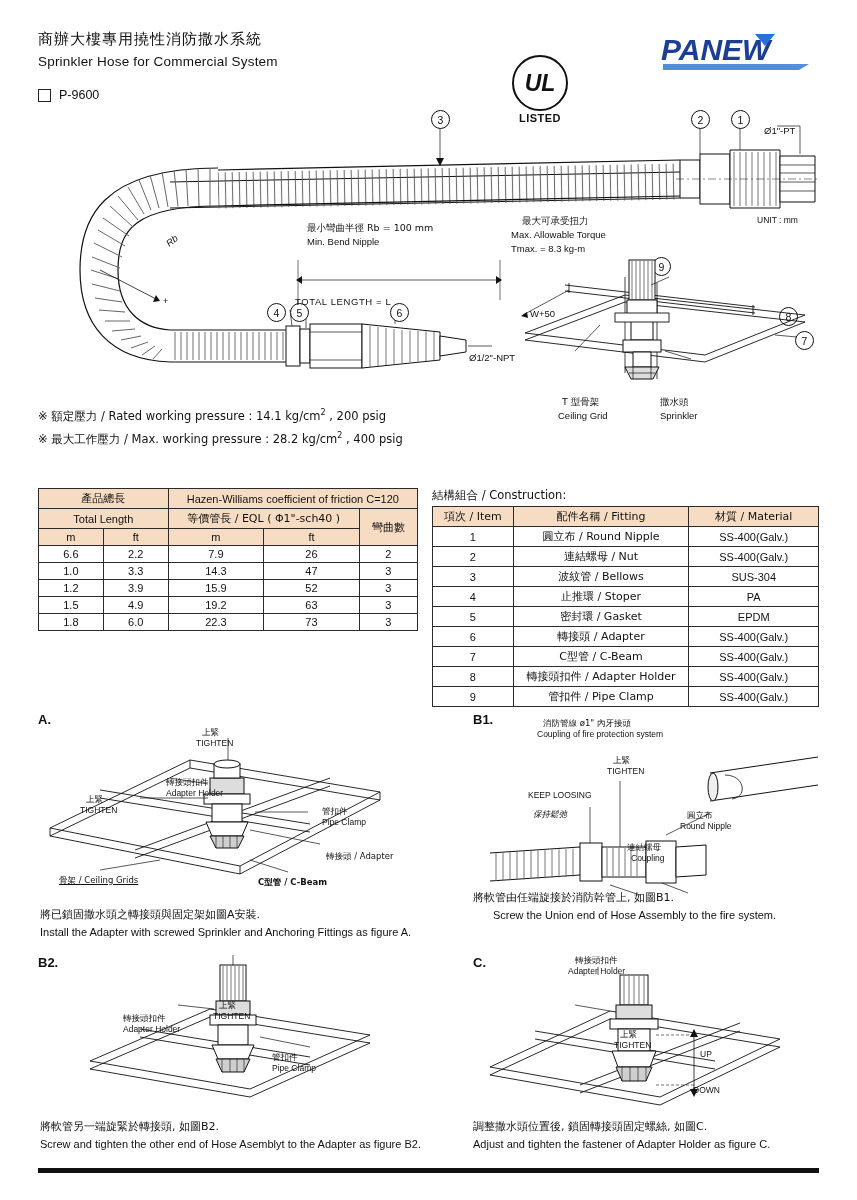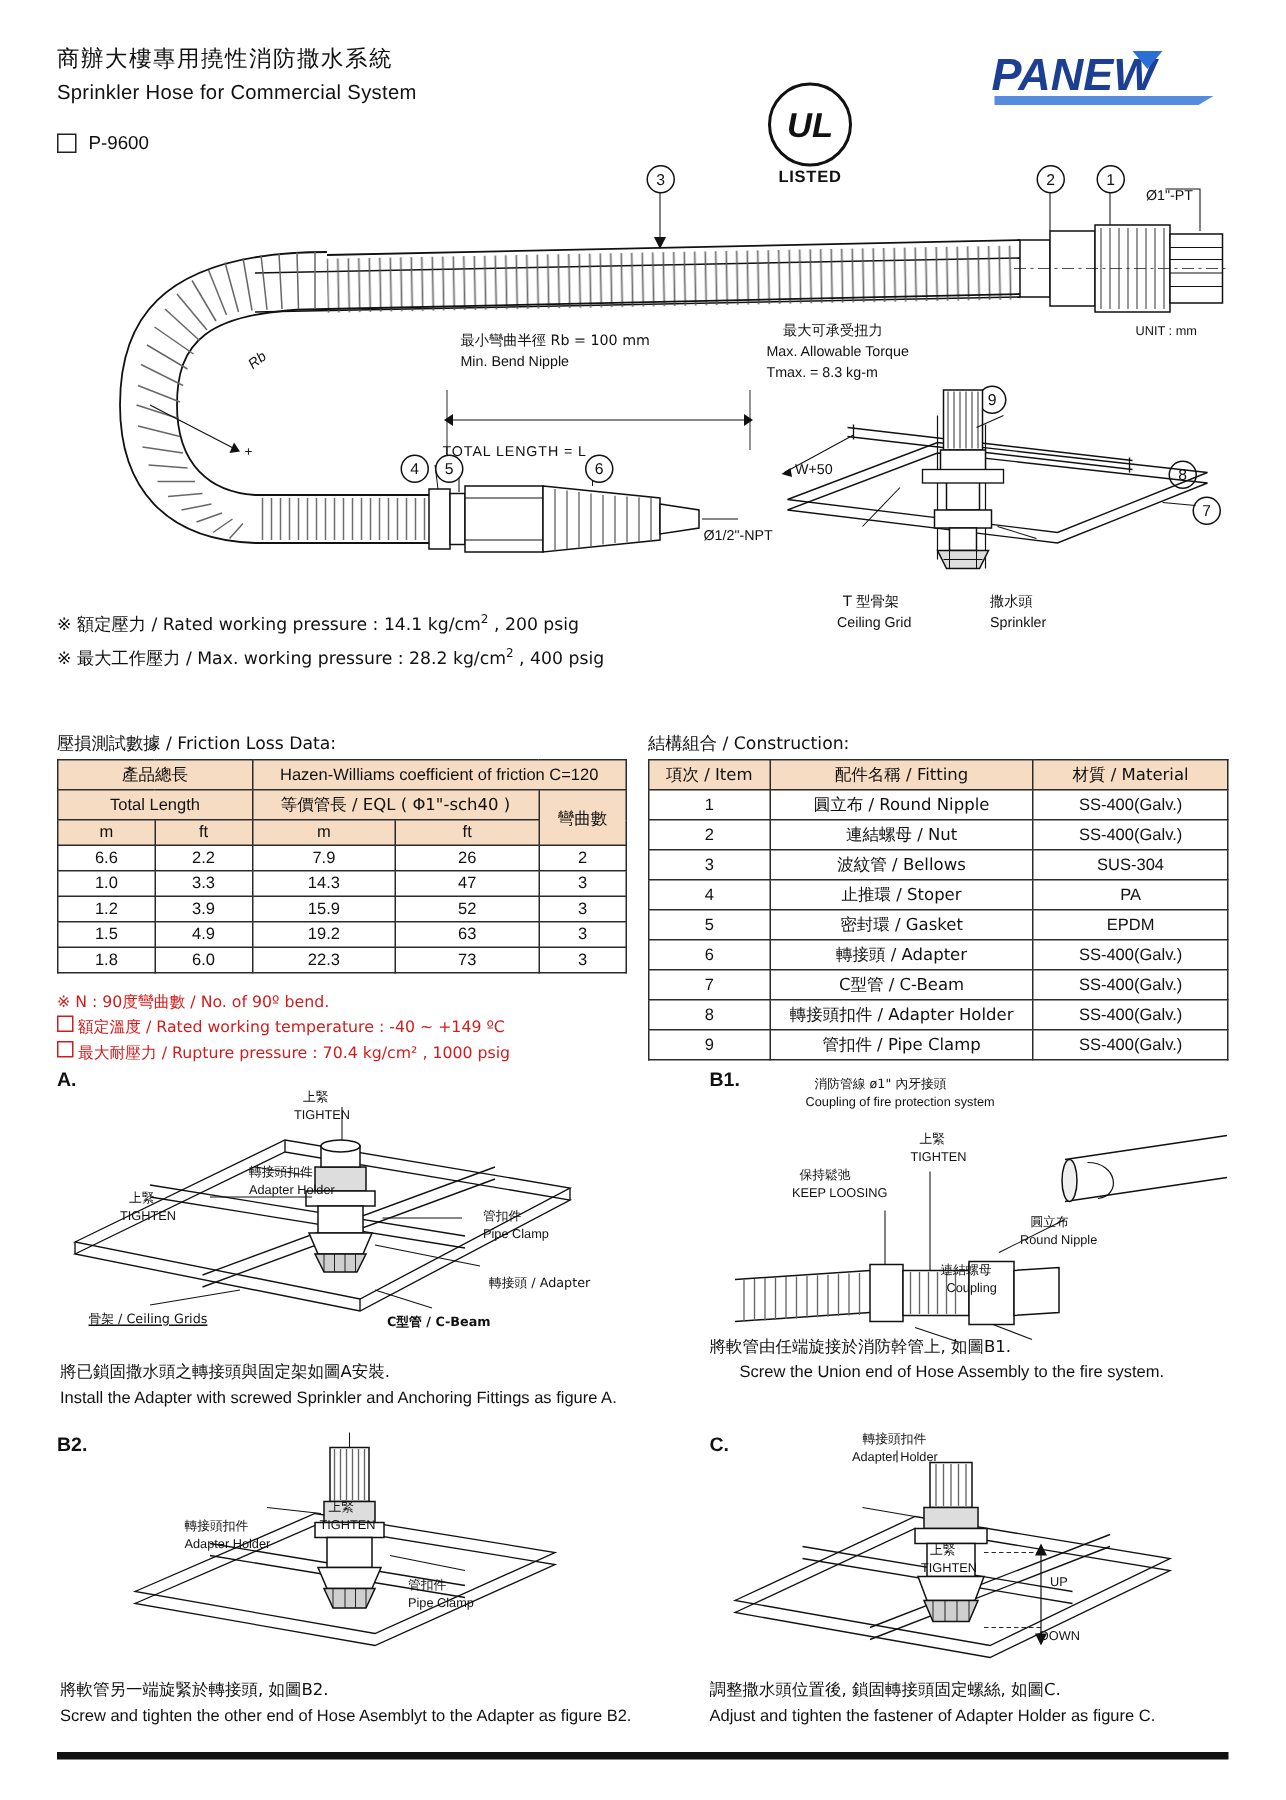--- a/index.html
+++ b/index.html
@@ -263,21 +263,20 @@
   <div class="abs notes cn">
     <div>
       <span>※ 額定壓力 / Rated working pressure : 14.1 kg/cm</span><sup>2</sup><span> , 200 psig</span>
     </div>
     <div>
       <span>※ 最大工作壓力 / Max. working pressure : 28.2 kg/cm</span><sup>2</sup><span> , 400 psig</span>
     </div>
   </div>
 
   <div class="abs left-tbl">
-    <div class="sec-title cn">壓損測試數據 / Friction Loss Data:</div>
     <table class="tbl" style="width:380px;">
       <tbody>
           <tr>
         <td class="hdrbg cn" colspan="2">產品總長</td>
         <td class="hdrbg" colspan="3">Hazen-Williams coefficient of friction C=120</td>
       </tr>
       <tr>
         <td class="hdrbg" colspan="2">Total Length</td>
         <td class="hdrbg cn" colspan="2">等價管長 / EQL ( Φ1"-sch40 )</td>
         <td class="hdrbg cn" rowspan="2" style="width:46px;">彎曲數</td>
@@ -320,29 +319,20 @@
         <td>1.8</td>
         <td>6.0</td>
         <td>22.3</td>
         <td>73</td>
         <td>3</td>
       </tr>
     </tbody>
       </table>
   </div>
 
-  <div class="abs foot-notes cn">
-    <div class="redtxt">※ N : 90度彎曲數 / No. of 90º bend.</div>
-    <div>
-      <span class="sq"></span><span class="redtxt">額定溫度 / Rated working temperature : -40 ~ +149 ºC</span>
-    </div>
-    <div>
-      <span class="sq"></span><span class="redtxt">最大耐壓力 / Rupture pressure : 70.4 kg/cm² , 1000 psig</span>
-    </div>
-  </div>
 
   <div class="abs right-tbl">
     <div class="sec-title cn">結構組合 / Construction:</div>
     <table class="tbl" style="width:387px;">
       <tbody>
           <tr>
         <td class="hdrbg cn" style="width:78px;">項次 / Item</td>
         <td class="hdrbg cn" style="width:180px;">配件名稱 / Fitting</td>
         <td class="hdrbg cn" style="width:129px;">材質 / Material</td>
       </tr>
@@ -487,21 +477,21 @@
       <path d="M120 72 L120 108" stroke="#111" stroke-width="0.7"></path>
       <path d="M196 100 L240 78" stroke="#111" stroke-width="0.7"></path>
       <path d="M192 148 L218 158" stroke="#111" stroke-width="0.7"></path>
       <path d="M140 150 L170 160" stroke="#111" stroke-width="0.7"></path>
     </svg>
   </div>
   <div class="abs t8 cn" style="left:543px;top:718px;">消防管線 ø1" 內牙接頭</div>
   <div class="abs t8" style="left:537px;top:729px;">Coupling of fire protection system</div>
   <div class="abs t8 cn" style="left:613px;top:755px;">上緊</div>
   <div class="abs t8" style="left:607px;top:766px;">TIGHTEN</div>
-  <div class="abs t8 cn" style="left:533px;top:779px;">保持鬆弛</div>
+  <div class="abs t8 cn" style="left:533px;top:809px;font-style:italic;">保持鬆弛</div>
   <div class="abs t8" style="left:528px;top:790px;">KEEP LOOSING</div>
   <div class="abs t8 cn" style="left:687px;top:810px;">圓立布</div>
   <div class="abs t8" style="left:680px;top:821px;">Round Nipple</div>
   <div class="abs t8 cn" style="left:627px;top:842px;">連結螺母</div>
   <div class="abs t8" style="left:631px;top:853px;">Coupling</div>
   <div class="abs cap cn" style="left:473px;top:890px;">將軟管由任端旋接於消防幹管上, 如圖B1.</div>
   <div class="abs cap" style="left:493px;top:907px;">Screw the Union end of Hose Assembly to the fire system.</div>
 
   <div class="abs figlbl" style="left:38px;top:955px;">B2.</div>
   <div class="abs" style="left:70px;top:965px;width:340px;height:150px;">

